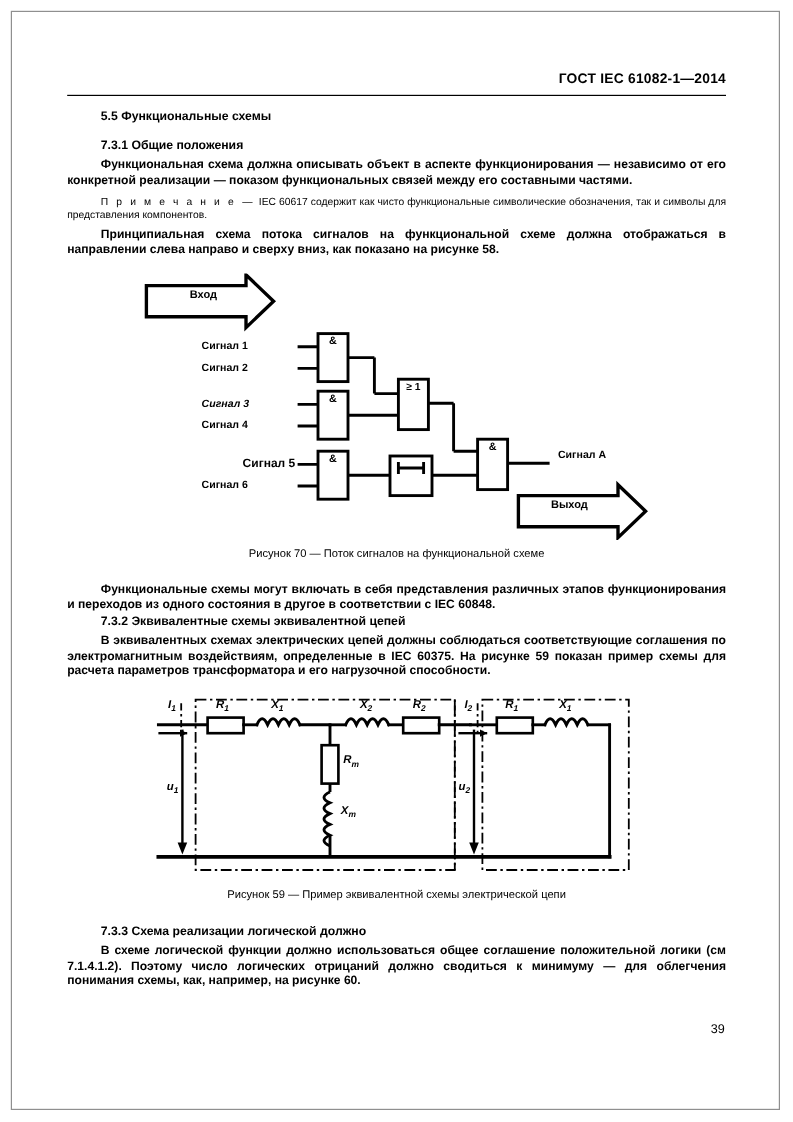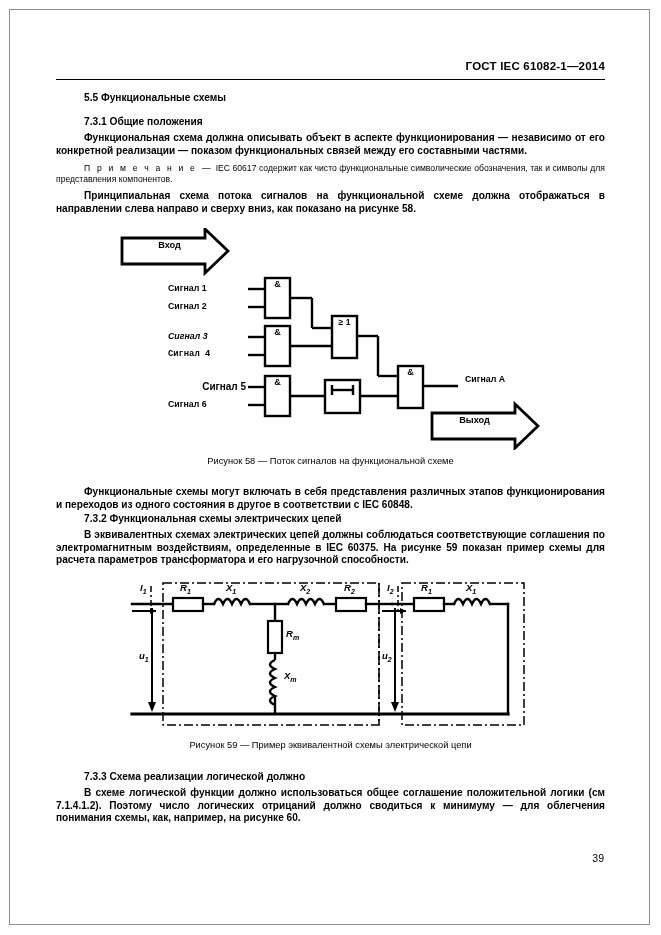--- a/index.html
+++ b/index.html
@@ -177,38 +177,38 @@
 
       </svg>
 
       <div style="position:absolute; left:12px; top:12px; width:95px; text-align:center; font-size:9.2px; font-weight:bold;">Вход</div>
 
       <div style="position:absolute; left:322px; top:187px; width:85px; text-align:center; font-size:9.2px; font-weight:bold;">Выход</div>
 
       <div style="position:absolute; left:58px; top:55px; width:78px; text-align:left; font-size:8.8px; font-weight:bold;">Сигнал 1</div>
       <div style="position:absolute; left:58px; top:73px; width:78px; text-align:left; font-size:8.8px; font-weight:bold;">Сигнал 2</div>
       <div style="position:absolute; left:58px; top:103px; width:78px; text-align:left; font-size:8.8px; font-weight:bold;font-style:italic;">Сигнал 3</div>
-      <div style="position:absolute; left:58px; top:121px; width:78px; text-align:left; font-size:8.8px; font-weight:bold;font-family:Liberation Mono, monospace;">Сигнал 4</div>
+      <div style="position:absolute; left:58px; top:121px; width:78px; text-align:left; font-size:8.8px; font-weight:bold;">Сигнал 4</div>
       <div style="position:absolute; left:58px; top:153px; width:78px; text-align:right; font-size:10px; font-weight:bold;">Сигнал 5</div>
       <div style="position:absolute; left:58px; top:171px; width:78px; text-align:left; font-size:8.8px; font-weight:bold;">Сигнал 6</div>
 
       <div style="position:absolute; left:155px; top:51px; width:25px; text-align:center; font-size:9px; font-weight:bold;">&amp;</div>
       <div style="position:absolute; left:155px; top:99px; width:25px; text-align:center; font-size:9px; font-weight:bold;">&amp;</div>
       <div style="position:absolute; left:155px; top:149px; width:25px; text-align:center; font-size:9px; font-weight:bold;">&amp;</div>
       <div style="position:absolute; left:222px; top:89px; width:25px; text-align:center; font-size:8.6px; font-weight:bold;">≥ 1</div>
       <div style="position:absolute; left:288px; top:139px; width:25px; text-align:center; font-size:9px; font-weight:bold;">&amp;</div>
 
       <div style="position:absolute; left:355px; top:146px; font-size:8.8px; font-weight:bold; white-space:nowrap;">Сигнал А</div>
     </div>
 
-    <p class="caption" style="left:0; top:456px;">Рисунок 58 — Поток сигналов на функциональной схеме</p>
+    <p class="caption" style="left:0; top:456px;">Рисунок 70 — Поток сигналов на функциональной схеме</p>
 
     <p class="para" style="left:56px; top:486px; width:549px; text-indent:28px;">Функциональные схемы могут включать в себя представления различных этапов функционирования и переходов из одного состояния в другое в соответствии с IEC 60848.</p>
 
-    <h3 class="hd" style="left:84px; top:513px;">7.3.2 Функциональная схемы электрических цепей</h3>
+    <h3 class="hd" style="left:84px; top:513px;">7.3.2 Эквивалентные схемы эквивалентной цепей</h3>
 
     <p class="para" style="left:56px; top:529px; width:549px; text-indent:28px;">В эквивалентных схемах электрических цепей должны соблюдаться соответствующие соглашения по электромагнитным воздействиям, определенные в IEC 60375. На рисунке 59 показан пример схемы для расчета параметров трансформатора и его нагрузочной способности.</p>
 
     <div class="fig" style="left:130px; top:580px;">
       <svg width="400" height="155" viewBox="0 0 400 155" xmlns="http://www.w3.org/2000/svg">
 
         <g stroke="#000" stroke-width="1.5" fill="none" stroke-dasharray="9,3,2,3">
           <rect x="33" y="3" width="216" height="142"></rect>
         </g>
 

